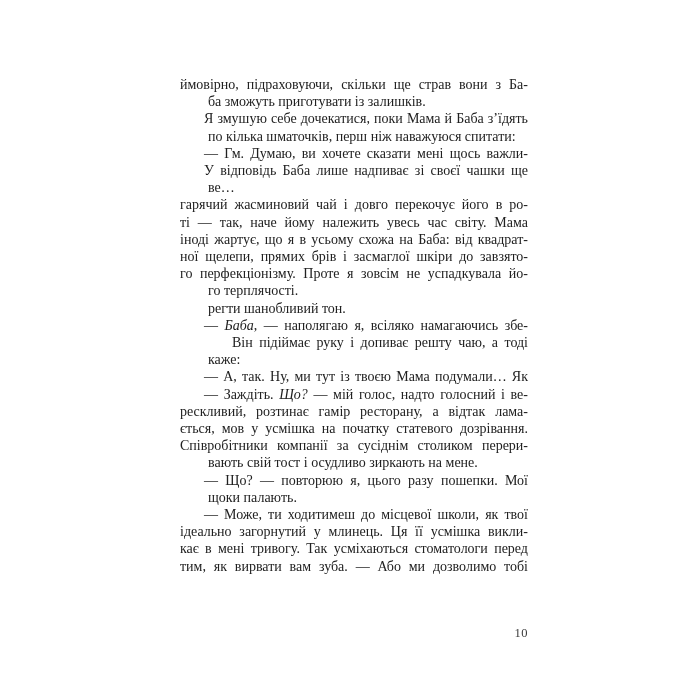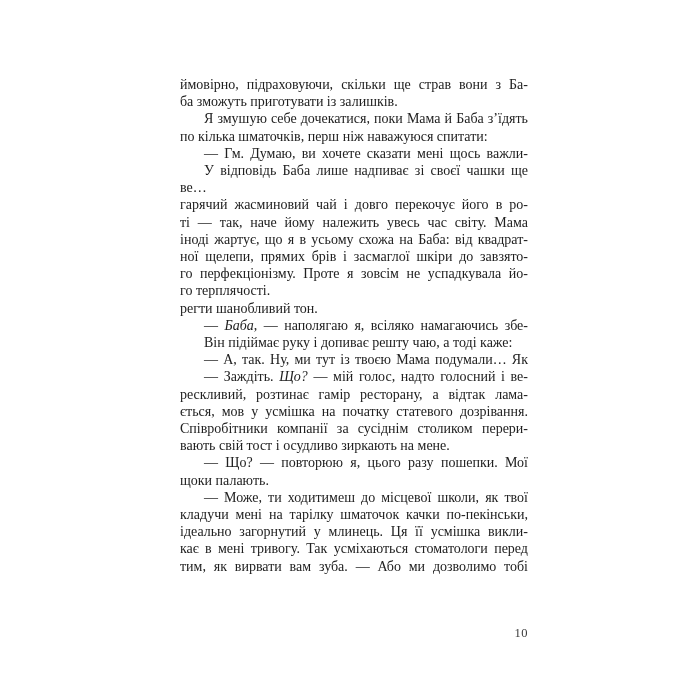--- a/index.html
+++ b/index.html
@@ -25,20 +25,21 @@
     font-size: 14px;
     line-height: 17.2px;
     -webkit-font-smoothing: antialiased;
   }
   .line {
     text-align: justify;
     text-align-last: justify;
   }
   .line.end {
     text-align-last: left;
+    margin-left: 28px;
   }
   .line.indent {
     text-indent: 24px;
   }
   .line em {
     font-style: italic;
   }
   .page-number {
     position: absolute;
     top: 626px;
@@ -73,19 +74,18 @@
       <div class="line indent end"><span>Він підіймає руку і допиває решту чаю, а тоді каже:</span></div>
       <div class="line indent"><span>— А, так. Ну, ми тут із твоєю Мама подумали… Як</span></div>
       <div class="line indent"><span>— Заждіть. </span><em>Що?</em><span> — мій голос, надто голосний і ве-</span></div>
       <div class="line"><span>рескливий, розтинає гамір ресторану, а відтак лама-</span></div>
       <div class="line"><span>ється, мов у усмішка на початку статевого дозрівання.</span></div>
       <div class="line"><span>Співробітники компанії за сусіднім столиком перери-</span></div>
       <div class="line end"><span>вають свій тост і осудливо зиркають на мене.</span></div>
       <div class="line indent"><span>— Що? — повторюю я, цього разу пошепки. Мої</span></div>
       <div class="line end"><span>щоки палають.</span></div>
       <div class="line indent"><span>— Може, ти ходитимеш до місцевої школи, як твої</span></div>
-      <div class="line"><span>кладучи мені на тарілку шматочок качки по-пекінськи,</span></div>
       <div class="line"><span>ідеально загорнутий у млинець. Ця її усмішка викли-</span></div>
       <div class="line"><span>кає в мені тривогу. Так усміхаються стоматологи перед</span></div>
       <div class="line"><span>тим, як вирвати вам зуба. — Або ми дозволимо тобі</span></div>
     </div>
   <div class="page-number">10</div>
 </div>
 
 </body></html>

